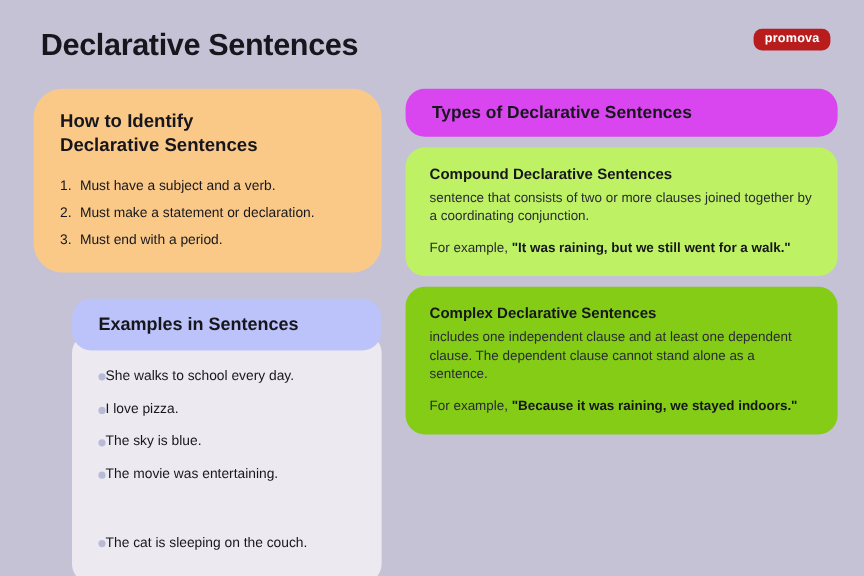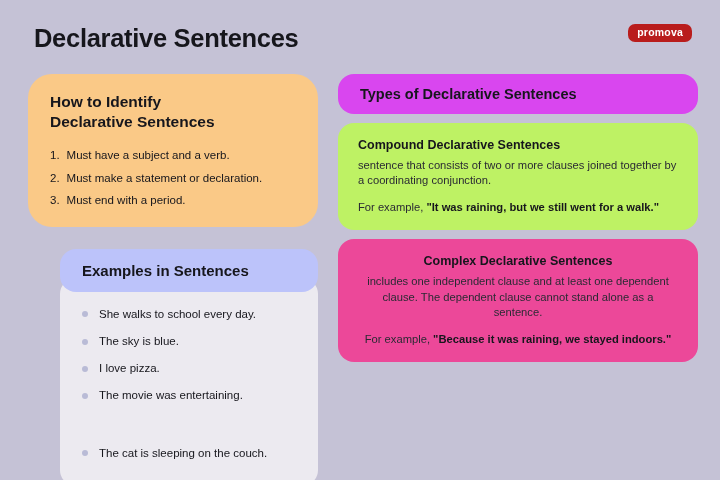--- a/index.html
+++ b/index.html
@@ -126,21 +126,20 @@
     min-height: 138px;
   }
   .examples-list {
     margin: 0;
     padding: 0;
     list-style: none;
   }
   .examples-list li {
     display: flex;
     align-items: center;
-    gap: 11px;
     font-size: 11.5px;
     color: #16161c;
     line-height: 1.15;
     margin-bottom: 14px;
   }
   .examples-list li:last-child { margin-bottom: 0; margin-top: 44px; }
   .bullet-dot {
     flex: none;
     width: 6px;
     height: 6px;
@@ -157,21 +156,21 @@
     font-weight: bold;
     color: #16161c;
   }
   .type-card {
     border-radius: 16px;
     padding: 15px 20px 16px 20px;
     margin-top: 9px;
   }
   .type-card.simple   { background: #fbd2d6; }
   .type-card.compound { background: #bef264; }
-  .type-card.complex  { background: #ec4899; text-align: center; }
+  .type-card.complex  { background: #84cc16; }
 
   .type-title {
     font-size: 12.5px;
     font-weight: bold;
     color: #16161c;
     margin-bottom: 6px;
   }
   .type-desc {
     font-size: 11.2px;
     color: #2a2a33;
@@ -226,25 +225,25 @@
       <div class="examples-wrap">
         <div class="examples-header">Examples in Sentences</div>
         <div class="examples-body">
           <ul class="examples-list">
             <li>
               <span class="bullet-dot"></span>
               <span>She walks to school every day.</span>
             </li>
             <li>
               <span class="bullet-dot"></span>
+              <span>I love pizza.</span>
+            </li>
+            <li>
+              <span class="bullet-dot"></span>
               <span>The sky is blue.</span>
-            </li>
-            <li>
-              <span class="bullet-dot"></span>
-              <span>I love pizza.</span>
             </li>
             <li>
               <span class="bullet-dot"></span>
               <span>The movie was entertaining.</span>
             </li>
             <li>
               <span class="bullet-dot"></span>
               <span>The cat is sleeping on the couch.</span>
             </li>
           </ul>

